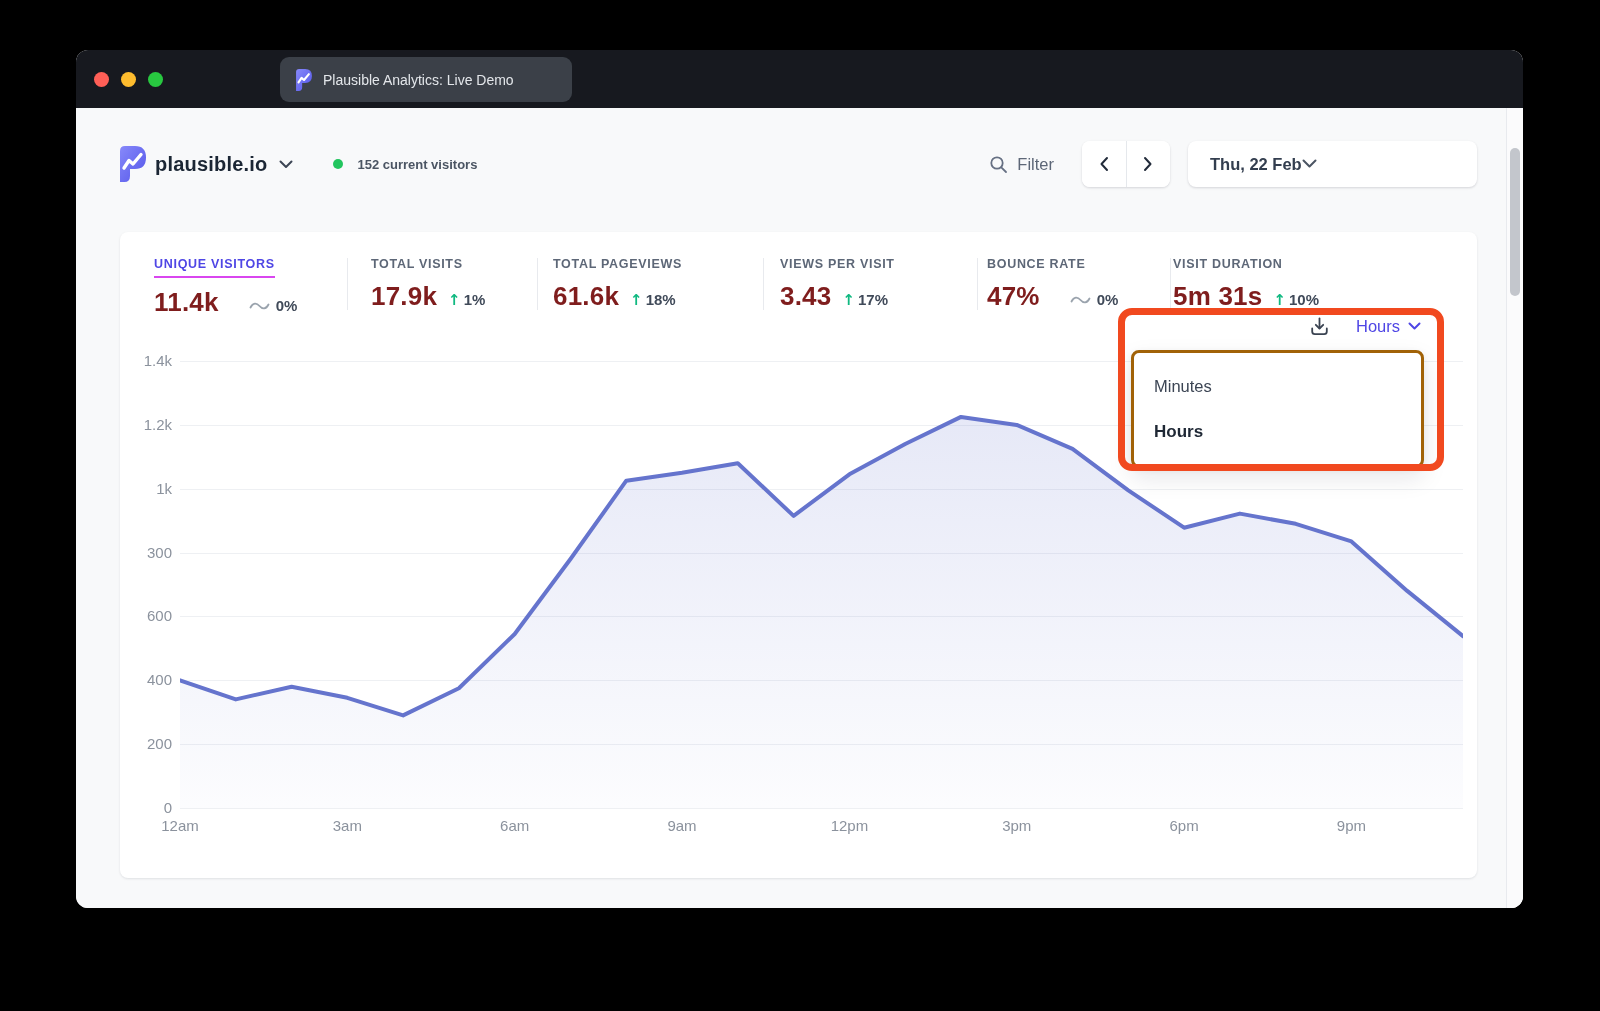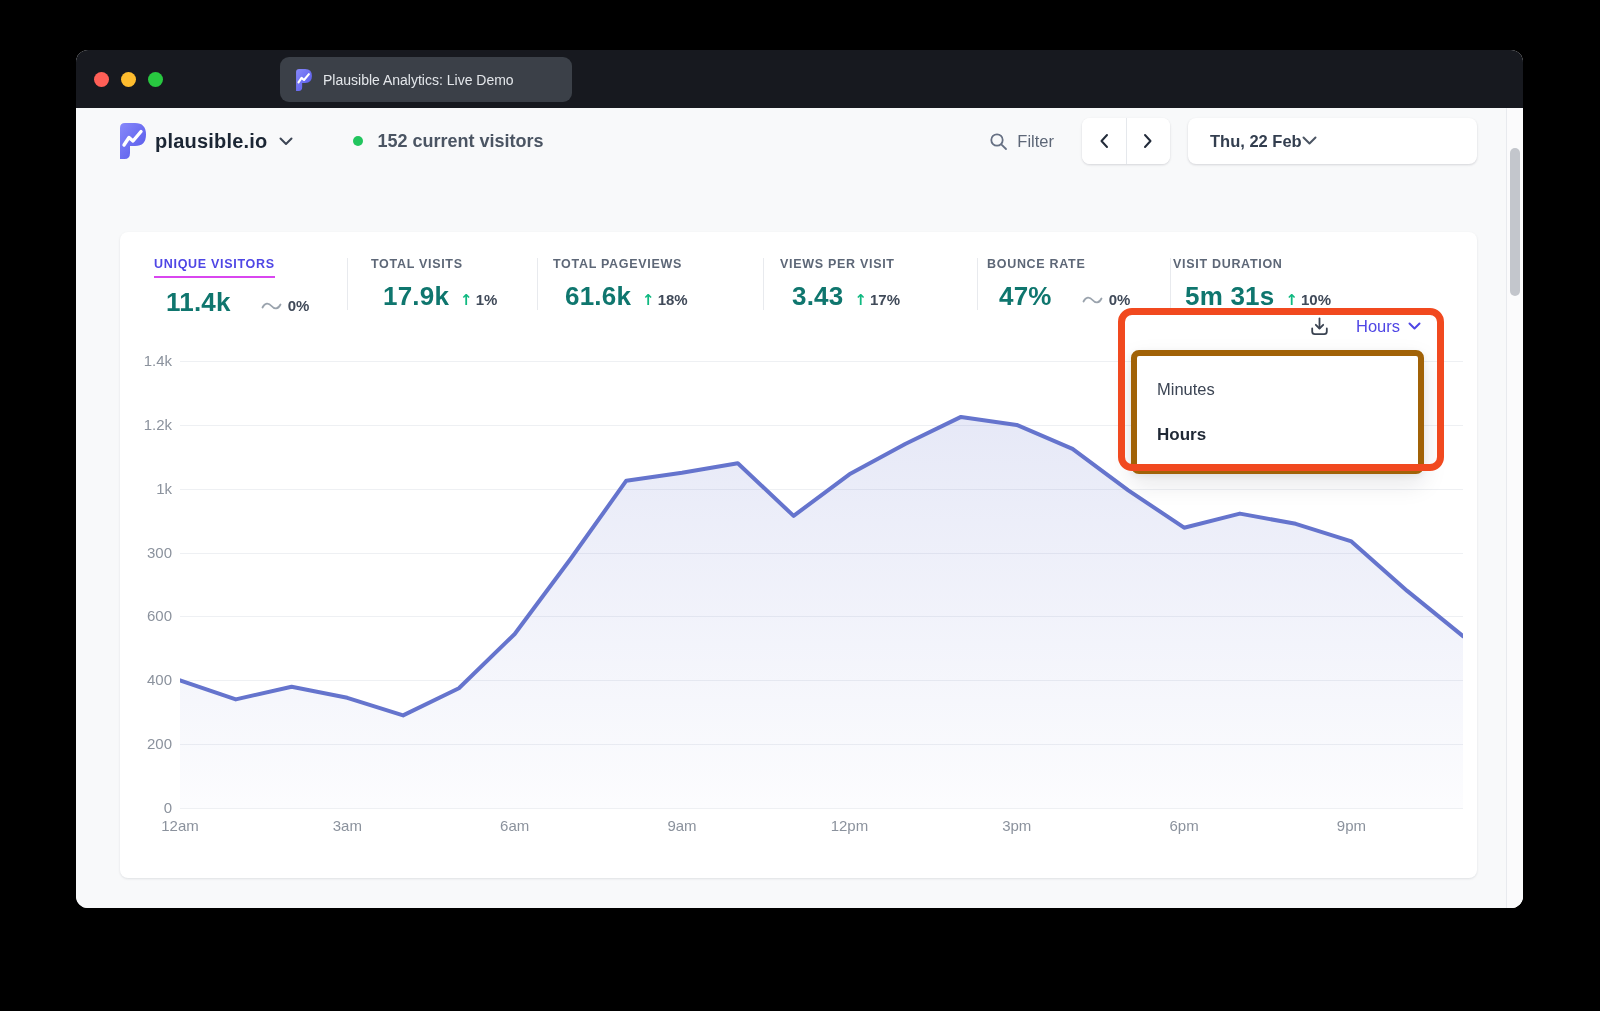--- a/index.html
+++ b/index.html
@@ -22,28 +22,28 @@
 
   .page { position:absolute; left:0; top:58px; right:0; bottom:0; background:#f8f9fa; }
 
   
   .scrollbar { position:absolute; top:0; right:0; bottom:0; width:17px; background:#fbfbfc;
                border-left:1px solid #e8eaee; }
   .scroll-thumb { position:absolute; left:3px; top:40px; width:10px; height:148px;
                   background:#c3c6cc; border-radius:5px; }
 
   
-  .site-header { position:absolute; left:44px; top:4px; width:1357px; height:58px;
-                 display:flex; align-items:center;gap:20px; }
+  .site-header { position:absolute; left:44px; top:27px; width:1357px; height:58px;
+                 display:flex; align-items:center; }
   .site-group { display:flex; align-items:center; cursor:pointer; }
   .site-name { font-size:20px; font-weight:700; color:#1b2634; margin-left:9px; letter-spacing:.2px; }
   .site-caret { margin-left:12px; display:flex; }
   .live-group { display:flex; align-items:center; margin-left:40px; }
   .live-dot { width:10px; height:10px; border-radius:50%; background:#22c55e; }
-  .live-text { margin-left:14px; font-size:18px; font-weight:600; color:#4b5563; }
+  .live-text { margin-left:14px; font-size:13px; font-weight:600; color:#4b5563; }
 
   .header-right { margin-left:auto; display:flex; align-items:center; }
   .filter-btn { display:flex; align-items:center; gap:9px; color:#5d6777; font-size:16.5px;
                 font-weight:500; margin-right:28px; cursor:pointer; }
   .nav-card { display:flex; width:88px; height:46px; background:#fff; border-radius:8px;
               box-shadow:0 1px 3px rgba(16,24,40,.10), 0 1px 2px rgba(16,24,40,.06); overflow:hidden; }
   .nav-btn { flex:1; display:flex; align-items:center; justify-content:center; background:#fff; border:none; cursor:pointer; }
   .nav-btn + .nav-btn { border-left:1px solid #e5e8ec; }
   .date-card { margin-left:18px; width:289px; height:46px; background:#fff; border-radius:8px;
                box-shadow:0 1px 3px rgba(16,24,40,.10), 0 1px 2px rgba(16,24,40,.06);
@@ -54,21 +54,21 @@
   
   .card { position:absolute; left:44px; top:124px; width:1357px; height:646px; background:#fff;
           border-radius:8px; box-shadow:0 1px 3px rgba(16,24,40,.07), 0 1px 2px rgba(16,24,40,.04); }
 
   
   .stat { position:absolute; top:22px; cursor:pointer; }
   .stat-label { display:inline-block; font-size:12.5px; font-weight:700; letter-spacing:.7px;
                 color:#5d6777; white-space:nowrap; }
   .stat-label.active { color:#4f46e5; border-bottom:2px solid #d946ef; padding-bottom:5px; }
   .stat-valrow { display:flex; align-items:baseline; margin-top:9px; }
-  .stat-value { font-size:26px; font-weight:800; color:#0f766e; letter-spacing:.2px; white-space:nowrap;margin-left:12px; }
+  .stat-value { font-size:26px; font-weight:800; color:#7f1d1d; letter-spacing:.2px; white-space:nowrap; }
   .stat-change { display:flex; align-items:baseline; margin-left:11px; font-size:15px;
                  font-weight:600; color:#404a59; white-space:nowrap; }
   .stat-change.flat { margin-left:30px; }
   .stat-change .arrow { color:#10b981; font-weight:600; margin-right:3px; font-family:"DejaVu Sans", sans-serif; }
   .stat-change .squiggle { margin-right:6px; align-self:center; display:flex; }
   .stat-divider { position:absolute; top:26px; width:1px; height:52px; background:#e8eaee; }
 
   
   .interval-row { position:absolute; top:84px; right:56px; display:flex; align-items:center; gap:26px; }
   .download-btn { display:flex; cursor:pointer; background:none; border:none; }
@@ -78,21 +78,21 @@
   
   .ytick { position:absolute; left:0; width:52px; text-align:right; font-size:15px; color:#8b929d; }
   .xtick { position:absolute; top:585px; width:60px; text-align:center; font-size:15px; color:#8b929d; }
   .gridline { position:absolute; left:60px; width:1283px; height:1px; background:#eef0f3; }
   .plot-svg { position:absolute; left:60px; top:129px; }
 
   
   .annotation-box { position:absolute; left:998px; top:76px; width:326px; height:163px;
                     border:7px solid #f1491f; border-radius:14px; pointer-events:none; z-index:30; }
   .dropdown-panel { position:absolute; left:1011px; top:118px; width:293px; background:#fff;
-                    border:6px solid #a16207; border-radius:8px;
+                    border:3px solid #a16207; border-radius:8px;
                     box-shadow:0 10px 24px rgba(16,24,40,.10), 0 2px 6px rgba(16,24,40,.06);
                     padding:10px 0; z-index:20; }
   .dd-option { height:46px; display:flex; align-items:center; padding:0 20px; font-size:16.5px;
                color:#3c4554; cursor:pointer; }
   .dd-option.selected { font-weight:700; color:#1f2835; font-size:17px; }
 </style>
 </head>
 <body>
 
 <div class="canvas">

